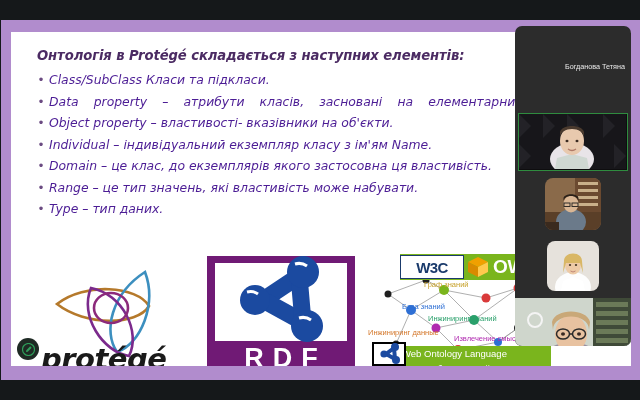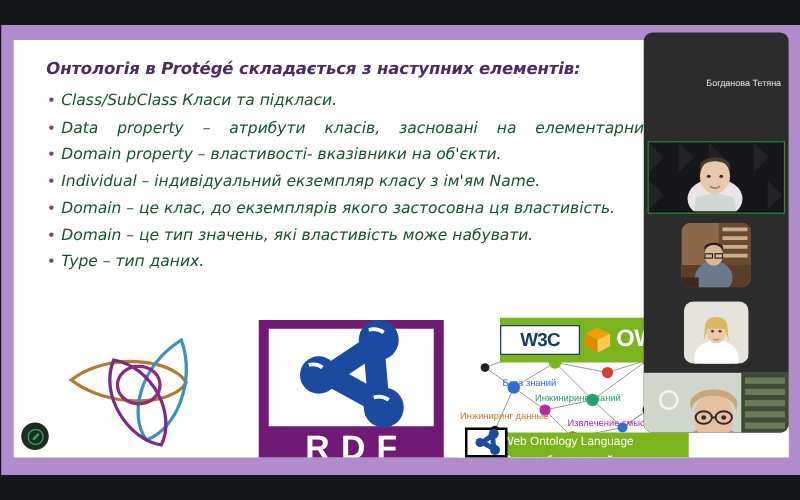--- a/index.html
+++ b/index.html
@@ -59,21 +59,21 @@
     color: #6b4b82;
     font-size: 13px;
     line-height: 20.5px;
     text-align: center;
   }
   .bullet-text {
     flex: 1 1 auto;
     font-family: "DejaVu Sans", sans-serif;
     font-size: 12.4px;
     font-style: italic;
-    color: #14532d;
+    color: #4c1d95;
     line-height: 20.5px;
     white-space: nowrap;
     overflow: visible;
   }
   .bullet-text.justify {
     white-space: normal;
     text-align: justify;
     text-align-last: justify;
     width: 512px;
   }
@@ -137,21 +137,21 @@
     position: absolute;
     left: 355px; top: 222px;
     width: 185px; height: 122px;
     overflow: hidden;
     background: #ffffff;
   }
   #graph-svg { position: absolute; left: 0; top: 18px; }
   #w3c-bar {
     position: absolute;
     left: 34px; top: 0px;
-    width: 152px; height: 36px;
+    width: 152px; height: 26px;
     background: #7ab51d;
     display: flex; align-items: center;
   }
   #w3c-box {
     width: 64px; height: 24px;
     background: #ffffff;
     border: 1px solid #1a3a6b;
     display: flex; align-items: center; justify-content: center;
     font-family: "Liberation Sans", sans-serif;
     font-weight: bold; font-size: 15px;
@@ -265,53 +265,54 @@
 
         <div>
           <div class="bullet-row">
             <span class="bullet-dot">•</span>
             <span class="bullet-text justify">Data property – атрибути класів, засновані на елементарних т</span>
           </div>
         </div>
 
         <div class="bullet-row">
           <span class="bullet-dot">•</span>
-          <span class="bullet-text">Domain property – властивості- вказівники на об'єкти.</span>
+          <span class="bullet-text">Object property – властивості- вказівники на об'єкти.</span>
         </div>
 
         <div class="bullet-row">
           <span class="bullet-dot">•</span>
           <span class="bullet-text">Individual – індивідуальний екземпляр класу з ім'ям Name.</span>
         </div>
 
         <div class="bullet-row">
           <span class="bullet-dot">•</span>
           <span class="bullet-text">Domain – це клас, до екземплярів якого застосовна ця властивість.</span>
         </div>
 
         <div class="bullet-row">
           <span class="bullet-dot">•</span>
-          <span class="bullet-text">Domain – це тип значень, які властивість може набувати.</span>
+          <span class="bullet-text">Range – це тип значень, які властивість може набувати.</span>
         </div>
 
         <div class="bullet-row">
           <span class="bullet-dot">•</span>
           <span class="bullet-text">Type – тип даних.</span>
         </div>
 
       </div>
 
       <svg id="protege-logo" viewBox="0 0 150 116">
         <g fill="none" stroke-width="2.6">
           <path d="M12 44 C 40 22, 92 26, 104 46 C 92 66, 40 66, 12 44 Z" stroke="#b5792b"></path>
           <path d="M100 12 C 112 44, 96 84, 72 92 C 58 72, 66 34, 100 12 Z" stroke="#3c8fbf"></path>
           <path d="M46 28 C 78 34, 96 72, 84 96 C 58 92, 34 56, 46 28 Z" stroke="#7b2a8c"></path>
           <ellipse cx="66" cy="48" rx="17" ry="15" stroke="#8c2a7b"></ellipse>
         </g>
       </svg>
+      <div id="protege-word">protégé</div>
 
       <div id="rdf-logo">
         <div id="rdf-inner"></div>
         <svg id="rdf-mol" width="112" height="92" viewBox="0 0 112 92">
           <g stroke="#1b4aa0" stroke-width="17" stroke-linecap="round" fill="none">
             <path d="M74 20 L38 44"></path>
             <path d="M38 44 L78 66"></path>
             <path d="M78 66 L74 20"></path>
           </g>
           <circle cx="78" cy="16" r="16" fill="#1b4aa0"></circle>

